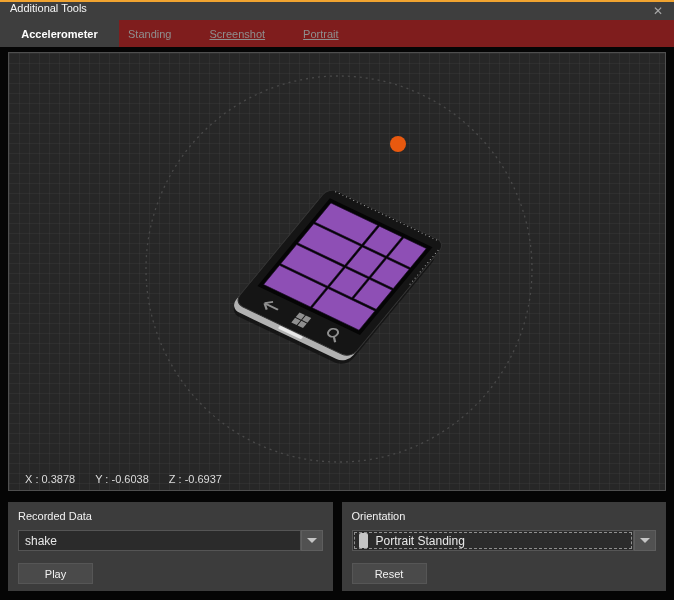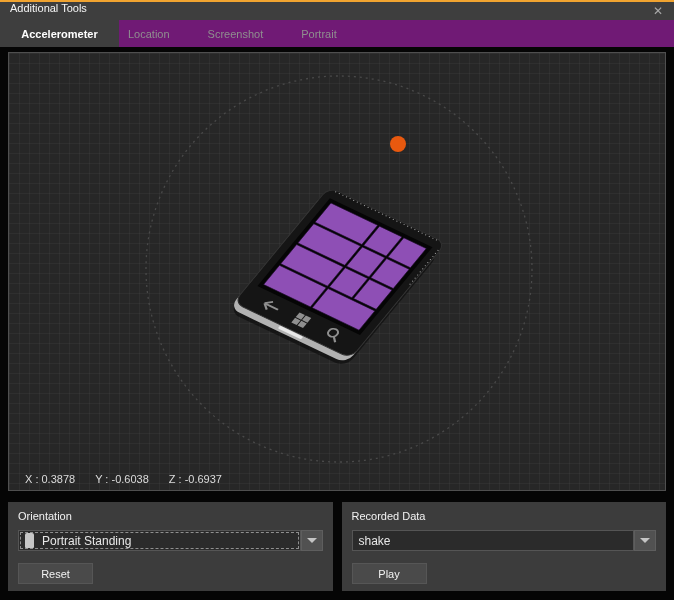--- a/index.html
+++ b/index.html
@@ -19,31 +19,31 @@
     display:flex; align-items:flex-start; position:relative;
   }
   .titlebar .title { font-size:11px; color:#f5f5f5; margin-left:10px; }
   .close-btn {
     position:absolute; right:6px; top:1px; width:20px; height:16px;
     display:flex; align-items:center; justify-content:center;
     color:#a8a8a8; font-size:12px; cursor:pointer;
   }
 
   
-  .tabbar { height:27px; background:#701a75; display:flex; align-items:stretch; }
+  .tabbar { height:27px; background:#7f1d1d; display:flex; align-items:stretch; }
   .tab {
     font-size:11px; color:#8f8f8f; display:flex; align-items:center;
     cursor:pointer;
   }
   .tab.active {
     width:119px; justify-content:center; background:var(--tab-active-bg);
     color:#ffffff; font-weight:bold;
   }
   .tab.first-inactive { margin-left:9px; }
-  .tab.spaced { margin-left:38px; }
+  .tab.spaced { margin-left:38px;text-decoration:underline; }
 
   
   .canvas {
     position:absolute; left:8px; top:52px; width:658px; height:439px;
     background-color:var(--canvas-bg);
     background-image:
       linear-gradient(to right, rgba(255,255,255,0.035) 1px, transparent 1px),
       linear-gradient(to bottom, rgba(255,255,255,0.035) 1px, transparent 1px);
     background-size:10px 10px;
     border:1px solid #4f4f4f;
@@ -98,21 +98,21 @@
 
   <div class="titlebar">
     <span class="title">Additional Tools</span>
     <span class="close-btn">
       <span>✕</span>
     </span>
   </div>
 
   <div class="tabbar">
     <div class="tab active">Accelerometer</div>
-    <div class="tab first-inactive">Location</div>
+    <div class="tab first-inactive">Standing</div>
     <div class="tab spaced">Screenshot</div>
     <div class="tab spaced">Portrait</div>
   </div>
 
   <div class="canvas">
     <svg width="656" height="437" viewBox="0 0 656 437">
 
       <circle cx="330" cy="216" r="193" fill="none" stroke="var(--circle)" stroke-width="1.3" stroke-dasharray="2 4"></circle>
 
       <g transform="matrix(0.9,0.43,-0.635,0.77,320,134)">
@@ -165,40 +165,40 @@
     <div class="readout">
       <span>X : 0.3878</span>
       <span>Y : -0.6038</span>
       <span>Z : -0.6937</span>
     </div>
   </div>
 
   <div class="panels">
 
     <section class="panel">
+      <div class="panel-title">Recorded Data</div>
+      <div class="combo">
+        <div class="combo-field">
+          <span>shake</span>
+        </div>
+        <div class="combo-btn">
+          <span class="tri-down"></span>
+        </div>
+      </div>
+      <button class="btn">Play</button>
+    </section>
+
+    <section class="panel">
       <div class="panel-title">Orientation</div>
       <div class="combo">
         <div class="combo-field focused">
           <span class="phone-portrait-icon"></span>
           <span>Portrait Standing</span>
         </div>
         <div class="combo-btn">
           <span class="tri-down"></span>
         </div>
       </div>
       <button class="btn">Reset</button>
     </section>
 
-    <section class="panel">
-      <div class="panel-title">Recorded Data</div>
-      <div class="combo">
-        <div class="combo-field">
-          <span>shake</span>
-        </div>
-        <div class="combo-btn">
-          <span class="tri-down"></span>
-        </div>
-      </div>
-      <button class="btn">Play</button>
-    </section>
-
   </div>
 </div>
 
 </body></html>

